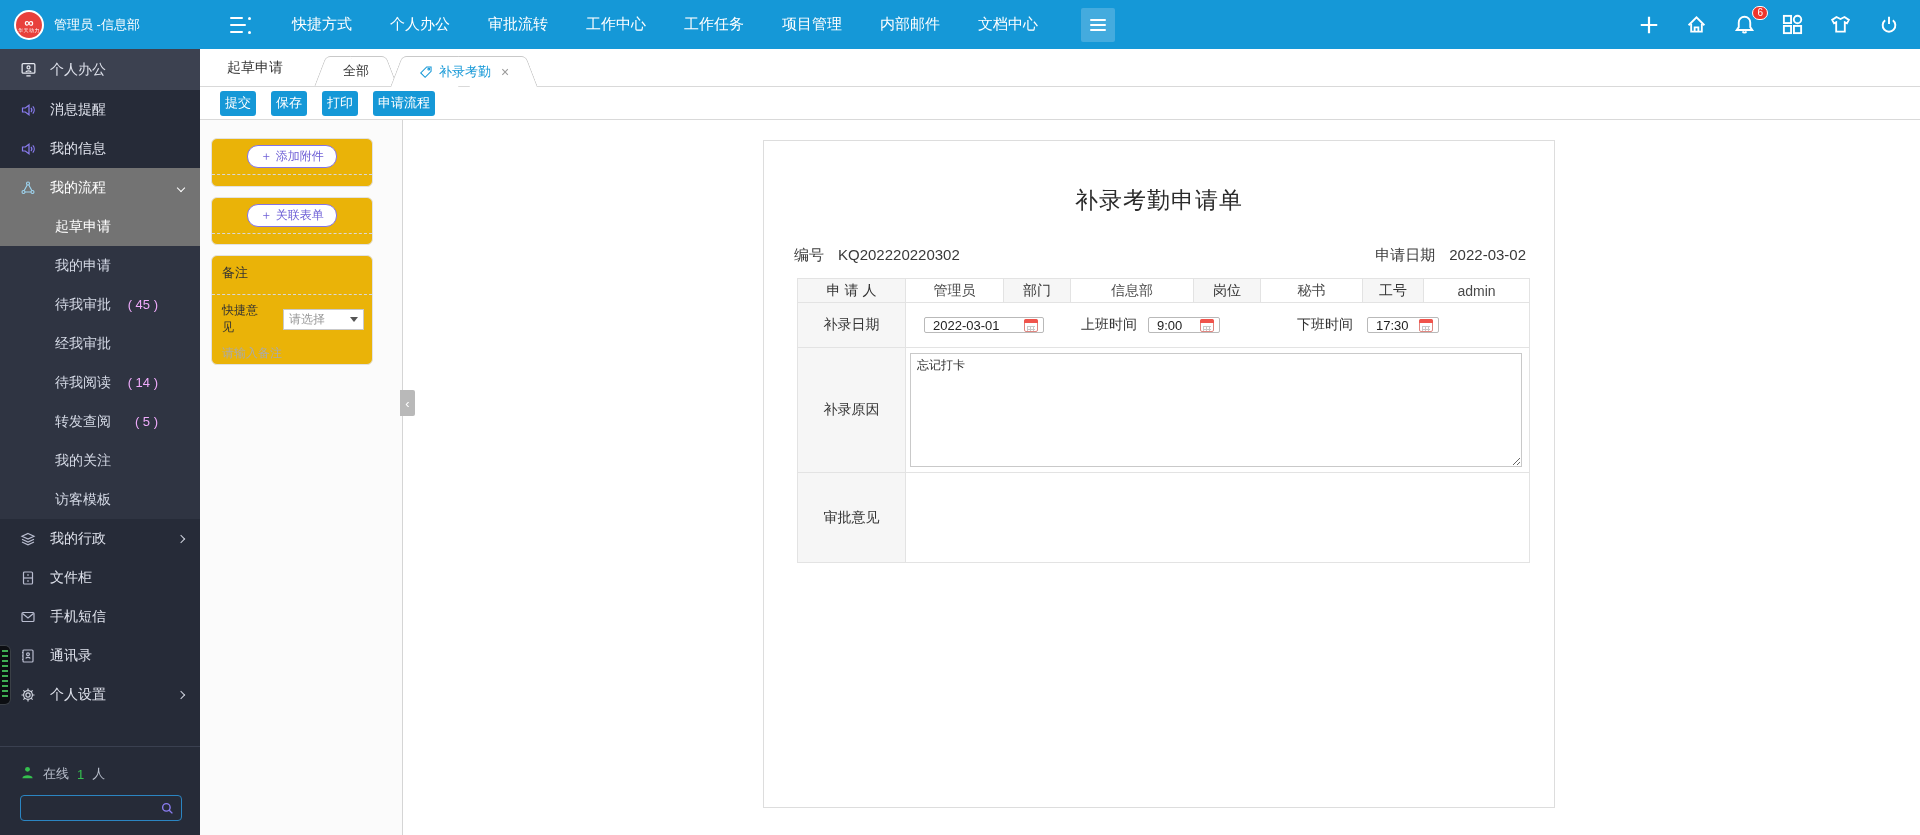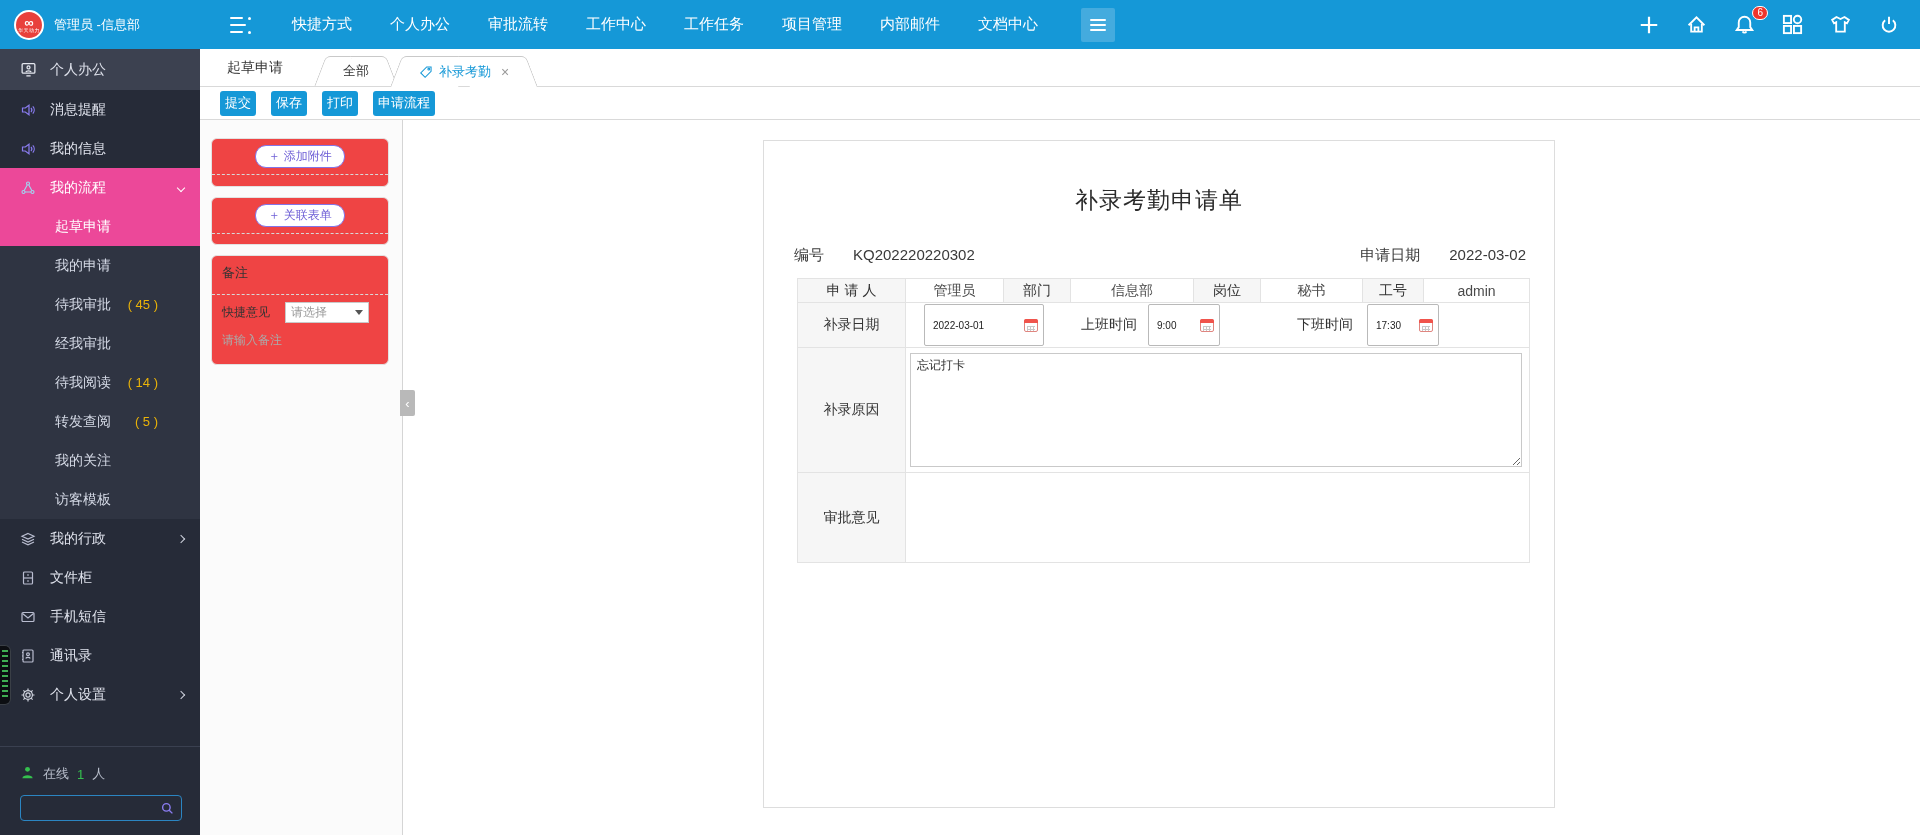--- a/index.html
+++ b/index.html
@@ -31,22 +31,22 @@
 
   
   .body { display:flex; height:786px; }
 
   
   .sidebar { width:200px; background:#262b38; color:#dfe2ec; flex:none; display:flex; flex-direction:column; }
   .side-row { height:39px; display:flex; align-items:center; padding:0 16px 0 20px; cursor:pointer; font-size:14px; flex:none; }
   .side-row .ico { width:17px; margin-right:13px; display:flex; flex:none; }
   .side-row.section { height:41px; background:#3c4150; }
   .side-row.sub { padding-left:55px; background:#2f3442; color:#d4d9e5; }
-  .side-row.active { background:#ec4899; color:#fff; }
-  .side-count { margin-left:auto; margin-right:26px; font-size:13px; color:#eab308; white-space:nowrap; }
+  .side-row.active { background:#737373; color:#fff; }
+  .side-count { margin-left:auto; margin-right:26px; font-size:13px; color:#f0abfc; white-space:nowrap; }
   .chev-r { margin-left:auto; width:6px; height:6px; border-right:1.5px solid #cfd3de; border-top:1.5px solid #cfd3de; transform:rotate(45deg); }
   .chev-d { margin-left:auto; width:6px; height:6px; border-right:1.5px solid #fff; border-bottom:1.5px solid #fff; transform:rotate(45deg); }
   .side-bottom { margin-top:auto; border-top:1px solid #3a4050; padding:18px 0 0 0; }
   .online-row { display:flex; align-items:center; padding-left:20px; font-size:13px; color:#b9bfcc; gap:8px; }
   .online-num { color:#35c04e; }
   .side-search { margin:12px 18px 14px 20px; height:26px; border:1px solid #2b85c2; border-radius:4px;
                  display:flex; align-items:center; background:transparent; }
   .side-search input { flex:1; background:transparent; border:none; outline:none; color:#dfe2ec; font-size:12px; padding:0 6px; width:100px; }
   .side-search .mag { margin-right:6px; display:flex; }
 
@@ -68,21 +68,21 @@
   .tab.active { height:31px; margin-bottom:-1px; color:#1598d7; }
   .tab .tagico { margin-right:6px; display:flex; }
   .tab .close { margin-left:10px; color:#9a9a9a; font-size:14px; line-height:1; }
 
   .toolbar { height:33px; border-bottom:1px solid #d9d9d9; display:flex; align-items:center; padding-left:20px; gap:15px; flex:none; }
   .btn { background:#1598d7; color:#fff; border:none; border-radius:3px; height:25px; padding:0 5px; font-size:13px;
          font-family:inherit; cursor:pointer; }
 
   .workspace { flex:1; display:flex; position:relative; min-height:0; }
   .left-panel { width:203px; flex:none; background:#fbfbfb; border-right:1px solid #d5d5d5; position:relative; }
-  .lp-box { position:absolute; left:11px; width:178px; background:#ef4444; border:1px solid #e2e2e2; border-radius:6px; }
+  .lp-box { position:absolute; left:11px; width:162px; background:#eab308; border:1px solid #e2e2e2; border-radius:6px; }
   .lp-box.b1 { top:18px;  height:49px; }
   .lp-box.b2 { top:77px;  height:48px; }
   .lp-box.b3 { top:135px; height:110px; }
   .pill-row { display:flex; justify-content:center; padding-top:6px; }
   .pill { border:1px solid #8274e8; color:#6e5fd6; background:#fff; border-radius:11px; font-size:12px;
           padding:2px 12px; cursor:pointer; font-family:inherit; white-space:nowrap; }
   .dashed { border-top:1px dashed #d8d8d8; margin-top:6px; }
   .lp-note-title { font-size:13px; color:#333; padding:8px 10px 6px; }
   .lp-quick { display:flex; align-items:center; padding:7px 8px 0 10px; font-size:12px; color:#333; gap:15px; }
   .fake-select { width:84px; height:21px; border:1px solid #c9c9c9; display:flex; align-items:center; padding:0 5px;
@@ -92,31 +92,31 @@
   .lp-note-ph textarea { border:none; outline:none; resize:none; background:transparent; font-family:inherit; font-size:12px; width:155px; height:28px; color:#333; }
   .lp-note-ph textarea::placeholder { color:#aaa; }
   .collapse-handle { position:absolute; left:200px; top:270px; width:15px; height:26px; background:#b9b9b9; z-index:10;
                      display:flex; align-items:center; justify-content:center; color:#fff; cursor:pointer;
                      font-size:13px; border-radius:0 2px 2px 0; }
 
   .main-area { flex:1; position:relative; background:#fff; }
   .form-panel { position:absolute; left:360px; top:20px; width:792px; height:668px; background:#fff; border:1px solid #ddd; }
   .form-title { text-align:center; margin-top:44px; font-size:23px; color:#2b2b2b; letter-spacing:1px; }
   .form-meta { display:flex; justify-content:space-between; margin:30px 28px 0 30px; font-size:15px; color:#3a3a3a; }
-  .form-meta .grp { display:flex; gap:29px; }
+  .form-meta .grp { display:flex; gap:14px; }
   .form-table { border-collapse:collapse; table-layout:fixed; width:732px; margin:13px 0 0 33px; font-size:14px; }
   .form-table td { border:1px solid #e3e3e3; text-align:center; color:#4a4a4a; overflow:hidden; }
   .form-table td.lbl { background:#f6f6f6; color:#333; }
   .r1 td { height:24px; }
   .r2 td { height:45px; }
   .r3 td { height:125px; }
   .r4 td { height:90px; }
   .r2-flex { display:flex; align-items:center; }
-  .inp { height:42px; background:#fff; border:1px solid #b9b9b9; border-radius:2px; display:flex; align-items:center;
-         padding:0 5px 0 8px; font-size:10px; color:#222; cursor:text; }
+  .inp { height:16px; background:#fff; border:1px solid #b9b9b9; border-radius:2px; display:flex; align-items:center;
+         padding:0 5px 0 8px; font-size:13px; color:#222; cursor:text; }
   .inp .val { flex:1; text-align:left; }
   .cal { width:14px; height:13px; border:1px solid #e0857f; border-radius:2px; background:#fff; position:relative; flex:none; margin-left:4px; }
   .cal::before { content:''; position:absolute; left:-1px; right:-1px; top:-1px; height:4px; background:#f0544c; border-radius:2px 2px 0 0; }
   .cal::after { content:''; position:absolute; left:2px; right:2px; top:6px; height:5px; opacity:.8;
     background-image:repeating-linear-gradient(to right,#bbb 0 1px,transparent 1px 3px),repeating-linear-gradient(to bottom,#bbb 0 1px,transparent 1px 3px); }
   .r2-lab { font-size:14px; color:#333; white-space:nowrap; }
   .reason-area { display:block; width:612px; height:114px; margin:5px 0 0 4px; border:1px solid #c9c9c9; resize:both;
                  overflow:auto; font-family:inherit; font-size:12px; color:#333; padding:3px 6px; outline:none; }
 </style>
 </head>

